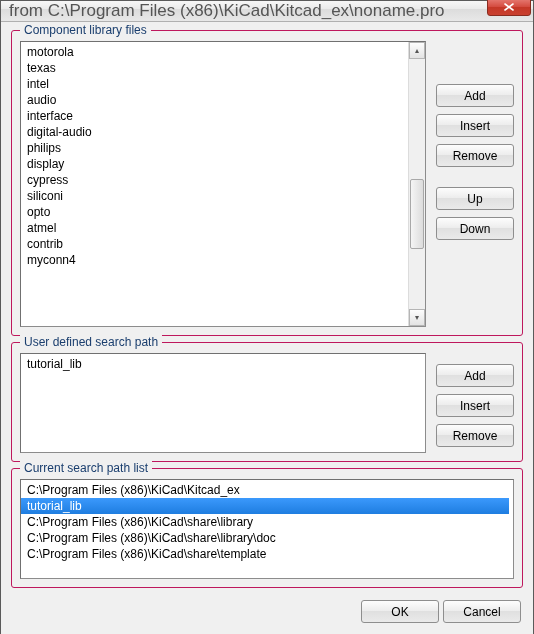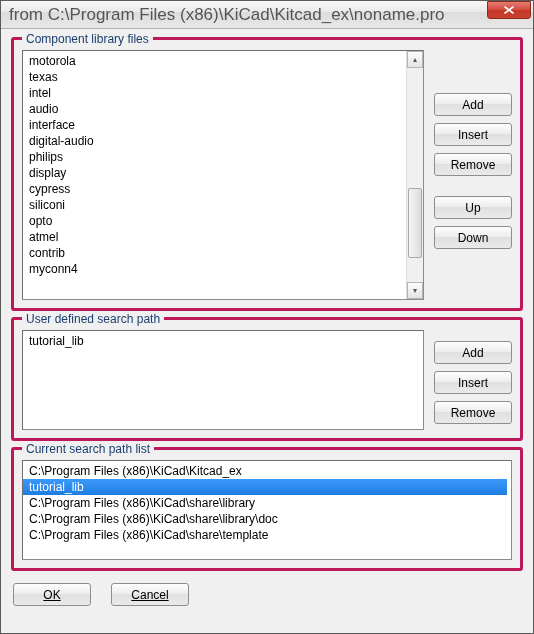--- a/index.html
+++ b/index.html
@@ -56,21 +56,21 @@
   .close-btn svg { display:block; }
   .client {
     flex: 1;
     background: #f0f0f0;
     padding: 8px 10px 10px 10px;
     display: flex;
     flex-direction: column;
     gap: 6px;
   }
   .groupbox {
-    border: 3px solid #be185d;
+    border: 1px solid #be185d;
     border-radius: 3px;
     padding: 10px 8px 8px 8px;
     position: relative;
     background: #f0f0f0;
   }
   .groupbox-label {
     position: absolute;
     top: -8px;
     left: 8px;
     background: #f0f0f0;
@@ -145,23 +145,23 @@
     font-size: 12px;
     font-family: inherit;
     color: #000;
     cursor: pointer;
     padding: 4px;
   }
   .spacer-top { height: 36px; }
   .spacer-mid { height: 6px; }
   .footer {
     display: flex;
-    gap: 20px;
+    justify-content: flex-end;
+    gap: 4px;
     padding: 6px 2px 2px 2px;
-    text-decoration: underline;
   }
   .footer .btn { width: 78px; }
 </style>
 </head>
 <body>
 
 <div class="window">
   <div class="titlebar">
     <div class="titlebar-text">from C:\Program Files (x86)\KiCad\Kitcad_ex\noname.pro</div>
     <div class="close-btn">
@@ -169,21 +169,21 @@
         <path d="M1 1 L9 7 M9 1 L1 7" stroke="#fff" stroke-width="1.6" stroke-linecap="round"></path>
       </svg>
     </div>
   </div>
 
   <div class="client">
 
     <div class="groupbox" style="flex:0 0 auto;">
       <div class="groupbox-label">Component library files</div>
       <div class="row">
-        <div class="listbox" id="componentLibsList" style="height:250px;">
+        <div class="listbox" id="componentLibsList" style="height:286px;">
           <div class="list-items" id="componentLibsItems">
               <div class="list-item">motorola</div>
               <div class="list-item">texas</div>
               <div class="list-item">intel</div>
               <div class="list-item">audio</div>
               <div class="list-item">interface</div>
               <div class="list-item">digital-audio</div>
               <div class="list-item">philips</div>
               <div class="list-item">display</div>
               <div class="list-item">cypress</div>

